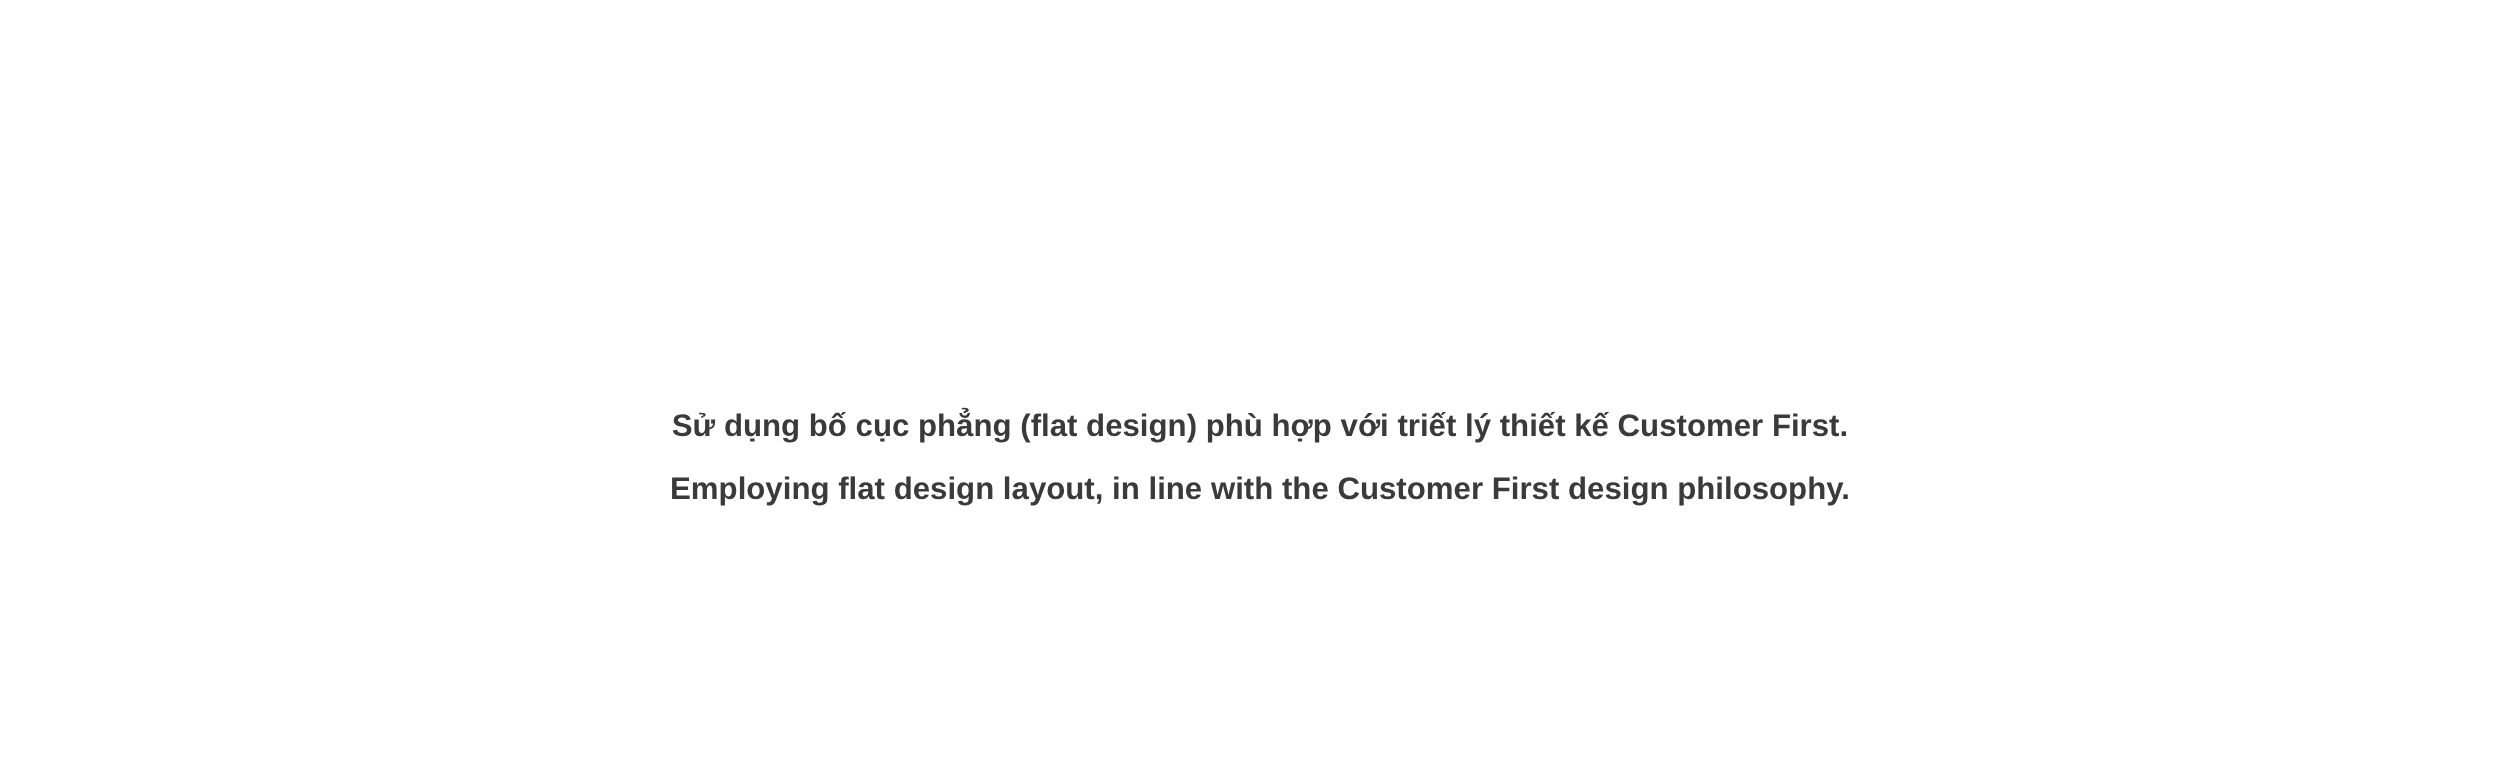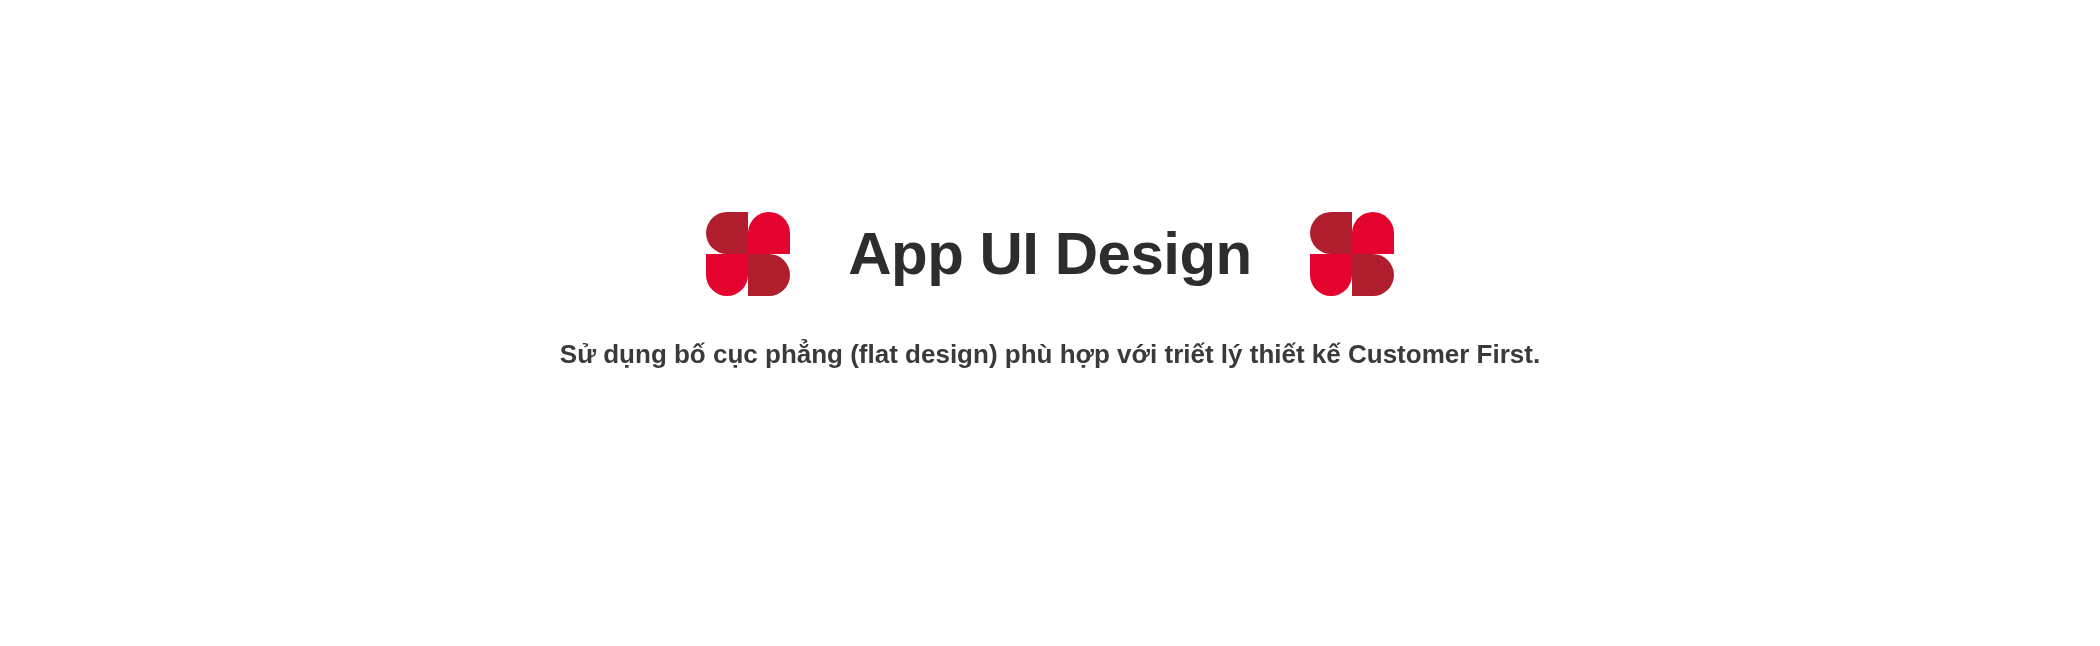--- a/index.html
+++ b/index.html
@@ -94,53 +94,19 @@
     line-height: 1.25;
     white-space: nowrap;
   }
   .subtitle-line.vi { margin-bottom: 20px; }
 </style>
 </head>
 <body>
 
 <div class="slide">
 
-  <div class="header-row">
-
-    <div class="pinwheel">
-      <span class="petal p1">
-          <i></i>
-        </span>
-      <span class="petal p2 dark">
-          <i></i>
-        </span>
-      <span class="petal p3">
-          <i></i>
-        </span>
-      <span class="petal p4 dark">
-          <i></i>
-        </span>
-    </div>
-
-    <div class="title">App UI Design</div>
-
-    <div class="pinwheel">
-      <span class="petal p1">
-          <i></i>
-        </span>
-      <span class="petal p2 dark">
-          <i></i>
-        </span>
-      <span class="petal p3">
-          <i></i>
-        </span>
-      <span class="petal p4 dark">
-          <i></i>
-        </span>
-    </div>
-
-  </div>
 
   <div class="subtitles">
     <div class="subtitle-line vi">Sử dụng bố cục phẳng (flat design) phù hợp với triết lý thiết kế Customer First.</div>
+    <div class="subtitle-line en">Employing flat design layout, in line with the Customer First design philosophy.</div>
   </div>
 
 </div>
 
 </body></html>

